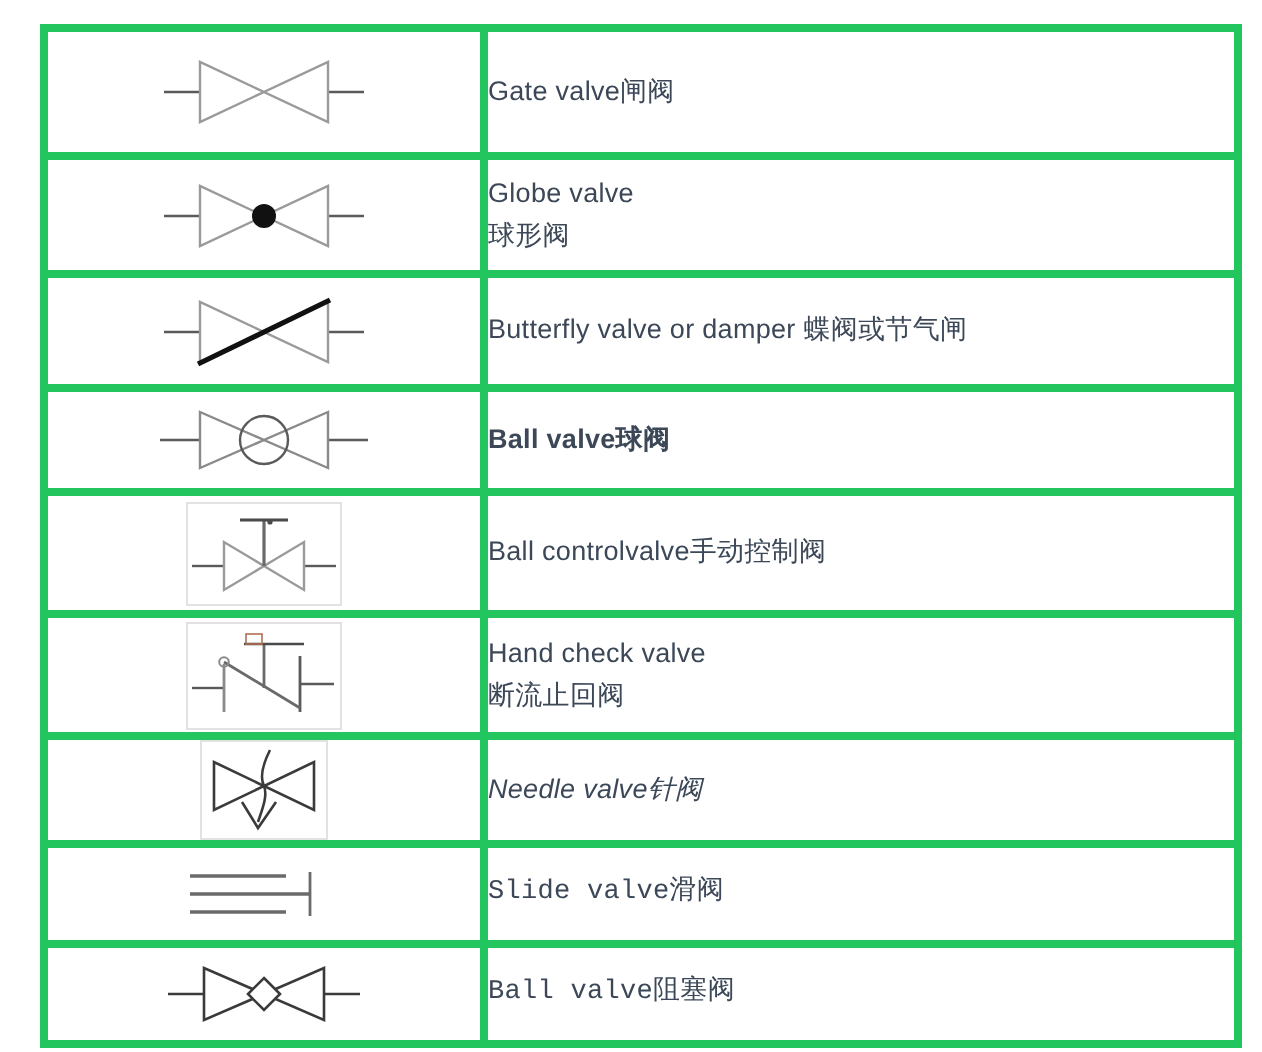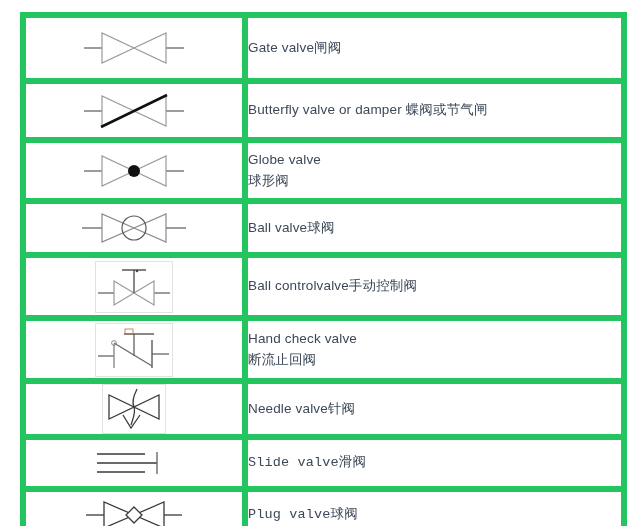--- a/index.html
+++ b/index.html
@@ -24,21 +24,21 @@
   .valve-table {
     position: absolute;
     left: 20px;
     top: 12px;
     width: 591px;
     border-collapse: collapse;
     table-layout: fixed;
   }
 
   .valve-table td {
-    border: 6px solid #22c55e;
+    border: 4px solid #22c55e;
     padding: 0;
     vertical-align: middle;
   }
 
   .sym-cell {
     width: 216px;
     text-align: center;
   }
 
   .desc-cell {
@@ -73,24 +73,24 @@
   .sym-plain {
     display: inline-flex;
     align-items: center;
     justify-content: center;
   }
 
   
   .r-h60 { height: 60px; }
   .r-h53 { height: 53px; }
   .r-h55 { height: 55px; }
-  .r-h48 { height: 48px; }
+  .r-h48 { height: 48px; font-weight: bold; }
   .r-h44 { height: 44px; }
   .r-h57 { height: 57px; }
-  .r-h50 { height: 50px; }
+  .r-h50 { height: 50px; font-style: italic; }
   .r-h46 { height: 46px; font-family: Liberation Mono, monospace; }
 </style>
 </head>
 <body>
 
 <div class="page">
 
   <table class="valve-table">
     <tbody>
 
@@ -102,59 +102,59 @@
                 <line x1="10" y1="21" x2="28" y2="21" stroke="#5a5a5a" stroke-width="1.2"></line>
                 <line x1="92" y1="21" x2="110" y2="21" stroke="#5a5a5a" stroke-width="1.2"></line>
                 <polygon points="28,6 28,36 60,21" fill="none" stroke="#9a9a9a" stroke-width="1.2"></polygon>
                 <polygon points="92,6 92,36 60,21" fill="none" stroke="#9a9a9a" stroke-width="1.2"></polygon>
               </svg>
             </span>
           </div>
         </td>
         <td class="desc-cell r-h60">
           <span class="desc-line">Gate valve闸阀</span>
+        </td>
+      </tr>
+
+      <tr>
+        <td class="sym-cell r-h55">
+          <div class="sym-wrap">
+            <span class="sym-plain">
+              <svg width="120" height="42" viewBox="0 0 120 42">
+                <line x1="10" y1="21" x2="28" y2="21" stroke="#5a5a5a" stroke-width="1.2"></line>
+                <line x1="92" y1="21" x2="110" y2="21" stroke="#5a5a5a" stroke-width="1.2"></line>
+                <polygon points="28,6 28,36 60,21" fill="none" stroke="#9a9a9a" stroke-width="1.2"></polygon>
+                <polygon points="92,6 92,36 60,21" fill="none" stroke="#9a9a9a" stroke-width="1.2"></polygon>
+                <circle cx="60" cy="21" r="6" fill="#111111"></circle>
+              </svg>
+            </span>
+          </div>
+        </td>
+        <td class="desc-cell r-h55">
+          <span class="desc-line">Globe valve</span>
+          <span class="desc-line">球形阀</span>
         </td>
       </tr>
 
       <tr>
         <td class="sym-cell r-h53">
           <div class="sym-wrap">
             <span class="sym-plain">
               <svg width="120" height="42" viewBox="0 0 120 42">
                 <line x1="10" y1="21" x2="28" y2="21" stroke="#5a5a5a" stroke-width="1.2"></line>
                 <line x1="92" y1="21" x2="110" y2="21" stroke="#5a5a5a" stroke-width="1.2"></line>
                 <polygon points="28,6 28,36 60,21" fill="none" stroke="#9a9a9a" stroke-width="1.2"></polygon>
                 <polygon points="92,6 92,36 60,21" fill="none" stroke="#9a9a9a" stroke-width="1.2"></polygon>
                 <line x1="27" y1="37" x2="93" y2="5" stroke="#111111" stroke-width="2.6"></line>
               </svg>
             </span>
           </div>
         </td>
         <td class="desc-cell r-h53">
           <span class="desc-line">Butterfly valve or damper 蝶阀或节气闸</span>
-        </td>
-      </tr>
-
-      <tr>
-        <td class="sym-cell r-h55">
-          <div class="sym-wrap">
-            <span class="sym-plain">
-              <svg width="120" height="42" viewBox="0 0 120 42">
-                <line x1="10" y1="21" x2="28" y2="21" stroke="#5a5a5a" stroke-width="1.2"></line>
-                <line x1="92" y1="21" x2="110" y2="21" stroke="#5a5a5a" stroke-width="1.2"></line>
-                <polygon points="28,6 28,36 60,21" fill="none" stroke="#9a9a9a" stroke-width="1.2"></polygon>
-                <polygon points="92,6 92,36 60,21" fill="none" stroke="#9a9a9a" stroke-width="1.2"></polygon>
-                <circle cx="60" cy="21" r="6" fill="#111111"></circle>
-              </svg>
-            </span>
-          </div>
-        </td>
-        <td class="desc-cell r-h55">
-          <span class="desc-line">Globe valve</span>
-          <span class="desc-line">球形阀</span>
         </td>
       </tr>
 
       <tr>
         <td class="sym-cell r-h48">
           <div class="sym-wrap">
             <span class="sym-plain">
               <svg width="120" height="42" viewBox="0 0 120 42">
                 <line x1="8" y1="21" x2="28" y2="21" stroke="#5a5a5a" stroke-width="1.2"></line>
                 <line x1="92" y1="21" x2="112" y2="21" stroke="#5a5a5a" stroke-width="1.2"></line>
@@ -260,20 +260,20 @@
                 <line x1="12" y1="19" x2="30" y2="19" stroke="#3a3a3a" stroke-width="1.3"></line>
                 <line x1="90" y1="19" x2="108" y2="19" stroke="#3a3a3a" stroke-width="1.3"></line>
                 <polygon points="30,6 30,32 60,19" fill="none" stroke="#3a3a3a" stroke-width="1.3"></polygon>
                 <polygon points="90,6 90,32 60,19" fill="none" stroke="#3a3a3a" stroke-width="1.3"></polygon>
                 <polygon points="60,11 68,19 60,27 52,19" fill="#ffffff" stroke="#3a3a3a" stroke-width="1.3"></polygon>
               </svg>
             </span>
           </div>
         </td>
         <td class="desc-cell r-h46">
-          <span class="desc-line">Plug valve球阀</span>
+          <span class="desc-line">Ball valve阻塞阀</span>
         </td>
       </tr>
 
     </tbody>
   </table>
 
 </div>
 
 </body></html>

